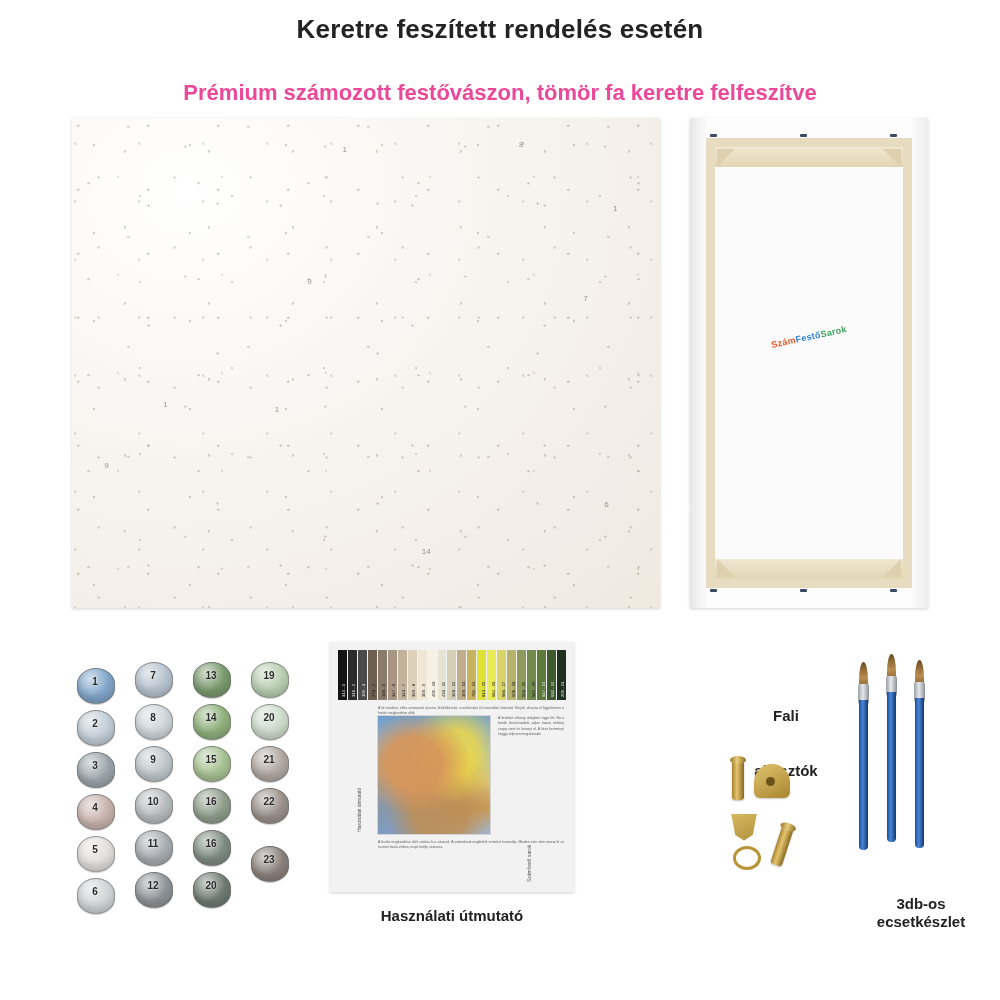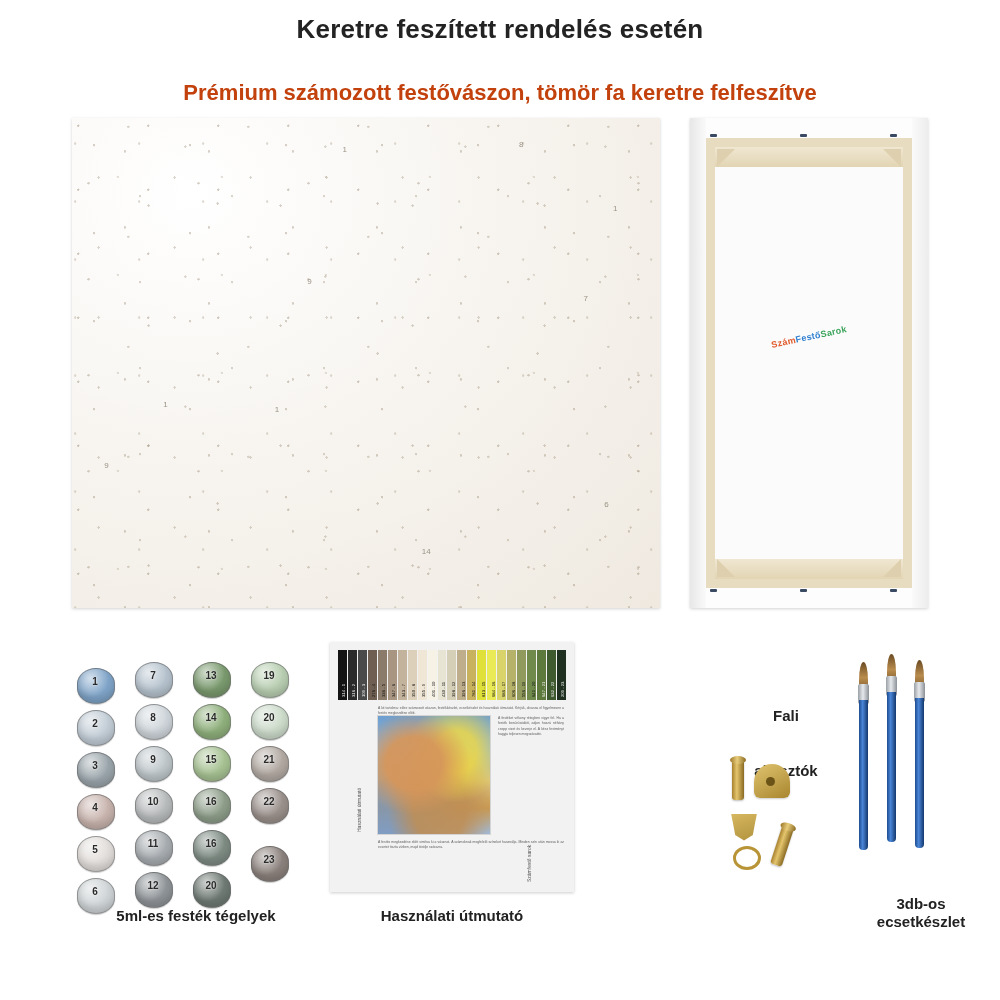--- a/index.html
+++ b/index.html
@@ -29,21 +29,21 @@
     color: #232323;
   }
   .subtitle {
     position: absolute;
     top: 80px;
     left: 0;
     width: 100%;
     text-align: center;
     font-size: 22px;
     font-weight: bold;
-    color: #c2410c;
+    color: #ec4899;
   }
 
   
   .hero {
     position: absolute;
     left: 72px;
     top: 118px;
     width: 856px;
     height: 490px;
   }
@@ -543,21 +543,20 @@
       </div>
       <div class="pot" style="left: 174px; top: 126px;">
         <div class="lid" style="background: radial-gradient(at 35% 28%, rgba(255, 255, 255, 0.667), transparent 55%), rgb(155, 145, 140);"></div>
         <div class="num">22</div>
       </div>
       <div class="pot" style="left: 174px; top: 184px;">
         <div class="lid" style="background: radial-gradient(at 35% 28%, rgba(255, 255, 255, 0.667), transparent 55%), rgb(139, 129, 124);"></div>
         <div class="num">23</div>
       </div>
     </div>
-  <div class="caption" style="left:56px; top:278px; width:280px;">5ml-es festék tégelyek</div>
 
   <div class="manual">
     <div class="swatch-strip" id="swatch-strip">
         <div class="swatch" style="background: rgb(20, 20, 20);">
           <span class="code" style="color: rgb(240, 240, 240);">314 - 1</span>
         </div>
         <div class="swatch" style="background: rgb(43, 43, 43);">
           <span class="code" style="color: rgb(240, 240, 240);">316 - 2</span>
         </div>
         <div class="swatch" style="background: rgb(74, 74, 74);">

